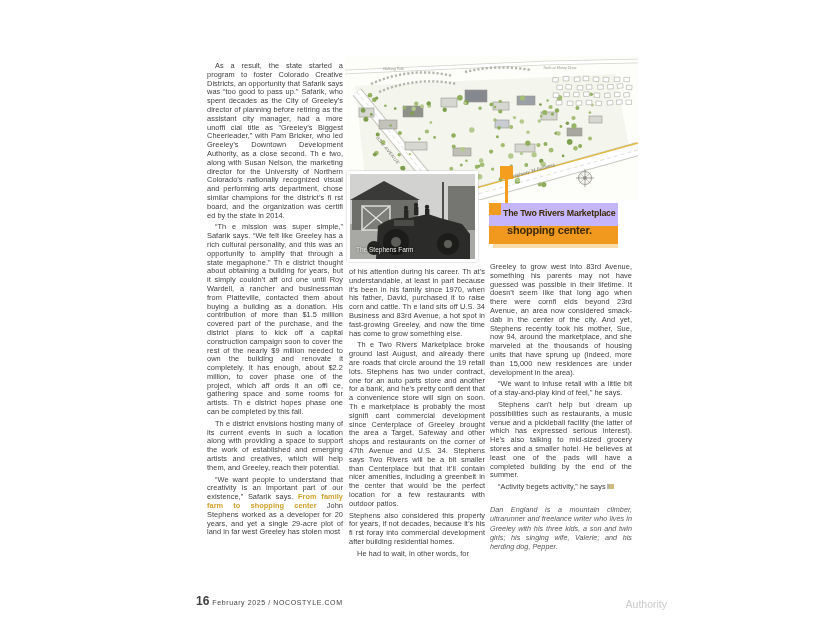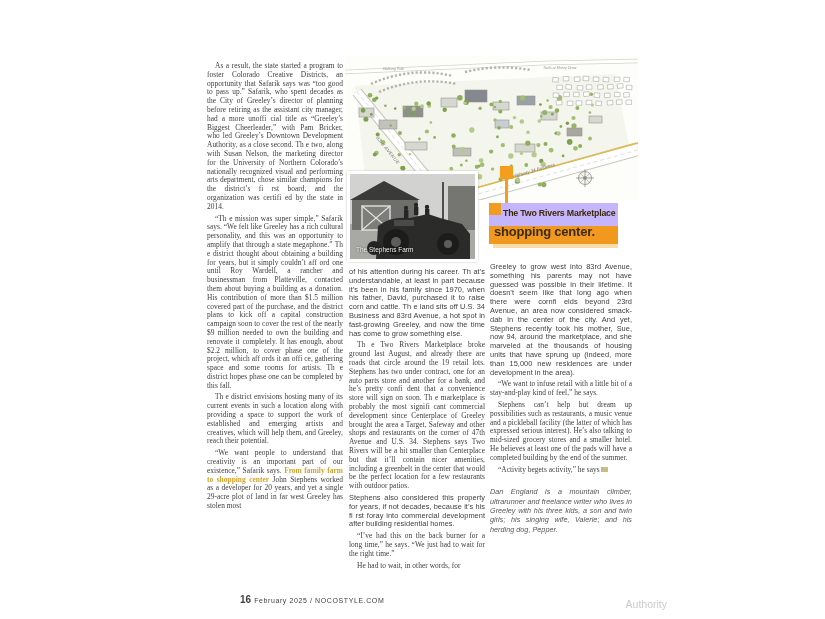--- a/index.html
+++ b/index.html
@@ -3,44 +3,44 @@
 <meta charset="utf-8">
 <style>
   html,body{margin:0;padding:0;}
   body{
     width:825px;height:619px;position:relative;background:#ffffff;
     font-family:"Liberation Sans","DejaVu Sans",sans-serif;overflow:hidden;
   }
   .col{position:absolute;text-align:justify;font-size:7.4px;line-height:8.8px;
        color:#3d3d3d;letter-spacing:0.04px;}
   .col p{margin:0 0 3px 0;}
-  p.ind{text-indent:8px;font-family:Liberation Serif, serif;}
+  p.ind{text-indent:8px;}
   .gold{color:#d3a12c;font-weight:bold;}
   .bio{margin-top:13px;font-style:italic;color:#555552;font-size:7.2px;line-height:9.3px;text-align:justify;}
   .endmark{display:inline-block;width:5px;height:5px;background:#cdbd7a;border-left:2px solid #b5b5ad;vertical-align:baseline;margin-left:1px;}
 
   .map-wrap{position:absolute;left:345px;top:56px;width:293px;height:144px;}
   .marker{position:absolute;left:500px;top:166px;width:13px;height:13px;background:#f59d1e;z-index:5;}
   .connector{position:absolute;left:505px;top:178px;width:3px;height:27px;background:#f59d1e;z-index:5;}
 
   .photo{position:absolute;left:347px;top:171px;width:131px;height:91px;background:#ffffff;
          padding:3px;box-sizing:border-box;box-shadow:0 0 2px rgba(0,0,0,.25);z-index:4;}
   .photo svg{display:block;}
   .photo-caption{position:absolute;left:9px;bottom:9px;color:#efefec;font-size:6.5px;
                  text-shadow:0 0 2px rgba(0,0,0,.7);}
 
   .callout{position:absolute;left:489px;top:203px;width:129px;height:41px;background:#c4b5fd;z-index:6;}
   .callout .corner{position:absolute;left:0;top:0;width:12px;height:12px;background:#ef9c20;}
   .callout .band{position:absolute;left:0;bottom:0;width:100%;height:18px;background:#f0991e;}
   .callout .l1{position:absolute;left:14px;top:5px;font-weight:bold;font-size:8.8px;color:#3c2a06;letter-spacing:-0.2px;}
-  .callout .l2{position:absolute;left:5px;top:21px;font-weight:bold;font-size:13px;color:#3c2a06;letter-spacing:-0.2px;z-index:2;}
+  .callout .l2{position:absolute;left:18px;top:21px;font-weight:bold;font-size:11px;color:#3c2a06;letter-spacing:-0.2px;z-index:2;}
   .callout-shadow{position:absolute;left:493px;top:244px;width:125px;height:4px;background:#f8ddab;z-index:5;}
 
   .footer{position:absolute;left:196px;top:594px;font-size:7px;color:#3f3f3f;letter-spacing:0.6px;}
-  .footer b{font-size:10px;letter-spacing:0;margin-right:3px;margin-left:44px;}
+  .footer b{font-size:12px;letter-spacing:0;margin-right:3px;}
   .brand{position:absolute;left:597px;top:598px;width:70px;text-align:right;color:#cbcbcb;font-size:10.5px;}
 </style>
 </head>
 <body>
 
 <div class="map-wrap">
   <svg viewBox="0 0 293 144" width="293" height="144" xmlns="http://www.w3.org/2000/svg">
     <rect width="293" height="144" fill="#fdfdf9"></rect>
     <polygon points="10,30 270,18 285,95 100,142 20,120" fill="#f4f5ec"></polygon>
 
@@ -285,21 +285,20 @@
   <p class="ind">As a result, the state started a program to foster Colorado Creative Districts, an opportunity that Safarik says was “too good to pass up.” Safarik, who spent decades as the City of Greeley’s director of planning before retiring as the assistant city manager, had a more unoffi cial title as “Greeley’s Biggest Cheerleader,” with Pam Bricker, who led Greeley’s Downtown Development Authority, as a close second. Th e two, along with Susan Nelson, the marketing director for the University of Northern Colorado’s nationally recognized visual and performing arts department, chose similar champions for the district’s fi rst board, and the organization was certifi ed by the state in 2014.</p>
   <p class="ind">“Th e mission was super simple,” Safarik says. “We felt like Greeley has a rich cultural personality, and this was an opportunity to amplify that through a state megaphone.” Th e district thought about obtaining a building for years, but it simply couldn’t aff ord one until Roy Wardell, a rancher and businessman from Platteville, contacted them about buying a building as a donation. His contribution of more than $1.5 million covered part of the purchase, and the district plans to kick off a capital construction campaign soon to cover the rest of the nearly $9 million needed to own the building and renovate it completely. It has enough, about $2.2 million, to cover phase one of the project, which aff ords it an offi ce, gathering space and some rooms for artists. Th e district hopes phase one can be completed by this fall.</p>
   <p class="ind">Th e district envisions hosting many of its current events in such a location along with providing a space to support the work of established and emerging artists and creatives, which will help them, and Greeley, reach their potential.</p>
   <p class="ind"><span>“We want people to understand that creativity is an important part of our existence,” Safarik says. </span><span class="gold">From family farm to shopping center</span><span> John Stephens worked as a developer for 20 years, and yet a single 29-acre plot of land in far west Greeley has stolen most</span></p>
 </div>
 
 <div class="col" style="left:349px;top:268px;width:136px;">
   <p>of his attention during his career. Th at’s understandable, at least in part because it’s been in his family since 1970, when his father, David, purchased it to raise corn and cattle. Th e land sits off U.S. 34 Business and 83rd Avenue, a hot spot in fast-growing Greeley, and now the time has come to grow something else.</p>
   <p class="ind">Th e Two Rivers Marketplace broke ground last August, and already there are roads that circle around the 19 retail lots. Stephens has two under contract, one for an auto parts store and another for a bank, and he’s pretty confi dent that a convenience store will sign on soon. Th e marketplace is probably the most signifi cant commercial development since Centerplace of Greeley brought the area a Target, Safeway and other shops and restaurants on the corner of 47th Avenue and U.S. 34. Stephens says Two Rivers will be a bit smaller than Centerplace but that it’ll contain nicer amenities, including a greenbelt in the center that would be the perfect location for a few restaurants with outdoor patios.</p>
   <p>Stephens also considered this property for years, if not decades, because it’s his fi rst foray into commercial development after building residential homes.</p>
-  <p class="ind">“I’ve had this on the back burner for a long time,” he says. “We just had to wait for the right time.”</p>
   <p class="ind">He had to wait, in other words, for</p>
 </div>
 
 <div class="col" style="left:490px;top:263px;width:142px;">
   <p>Greeley to grow west into 83rd Avenue, something his parents may not have guessed was possible in their lifetime. It doesn’t seem like that long ago when there were cornfi elds beyond 23rd Avenue, an area now considered smack-dab in the center of the city. And yet, Stephens recently took his mother, Sue, now 94, around the marketplace, and she marveled at the thousands of housing units that have sprung up (indeed, more than 15,000 new residences are under development in the area).</p>
   <p class="ind">“We want to infuse retail with a little bit of a stay-and-play kind of feel,” he says.</p>
   <p class="ind">Stephens can’t help but dream up possibilities such as restaurants, a music venue and a pickleball facility (the latter of which has expressed serious interest). He’s also talking to mid-sized grocery stores and a smaller hotel. He believes at least one of the pads will have a completed building by the end of the summer.</p>
   <p class="ind"><span>“Activity begets activity,” he says</span><span class="endmark"></span></p>
   <div class="bio">Dan England is a mountain climber, ultrarunner and freelance writer who lives in Greeley with his three kids, a son and twin girls; his singing wife, Valerie; and his herding dog, Pepper.</div>
 </div>

